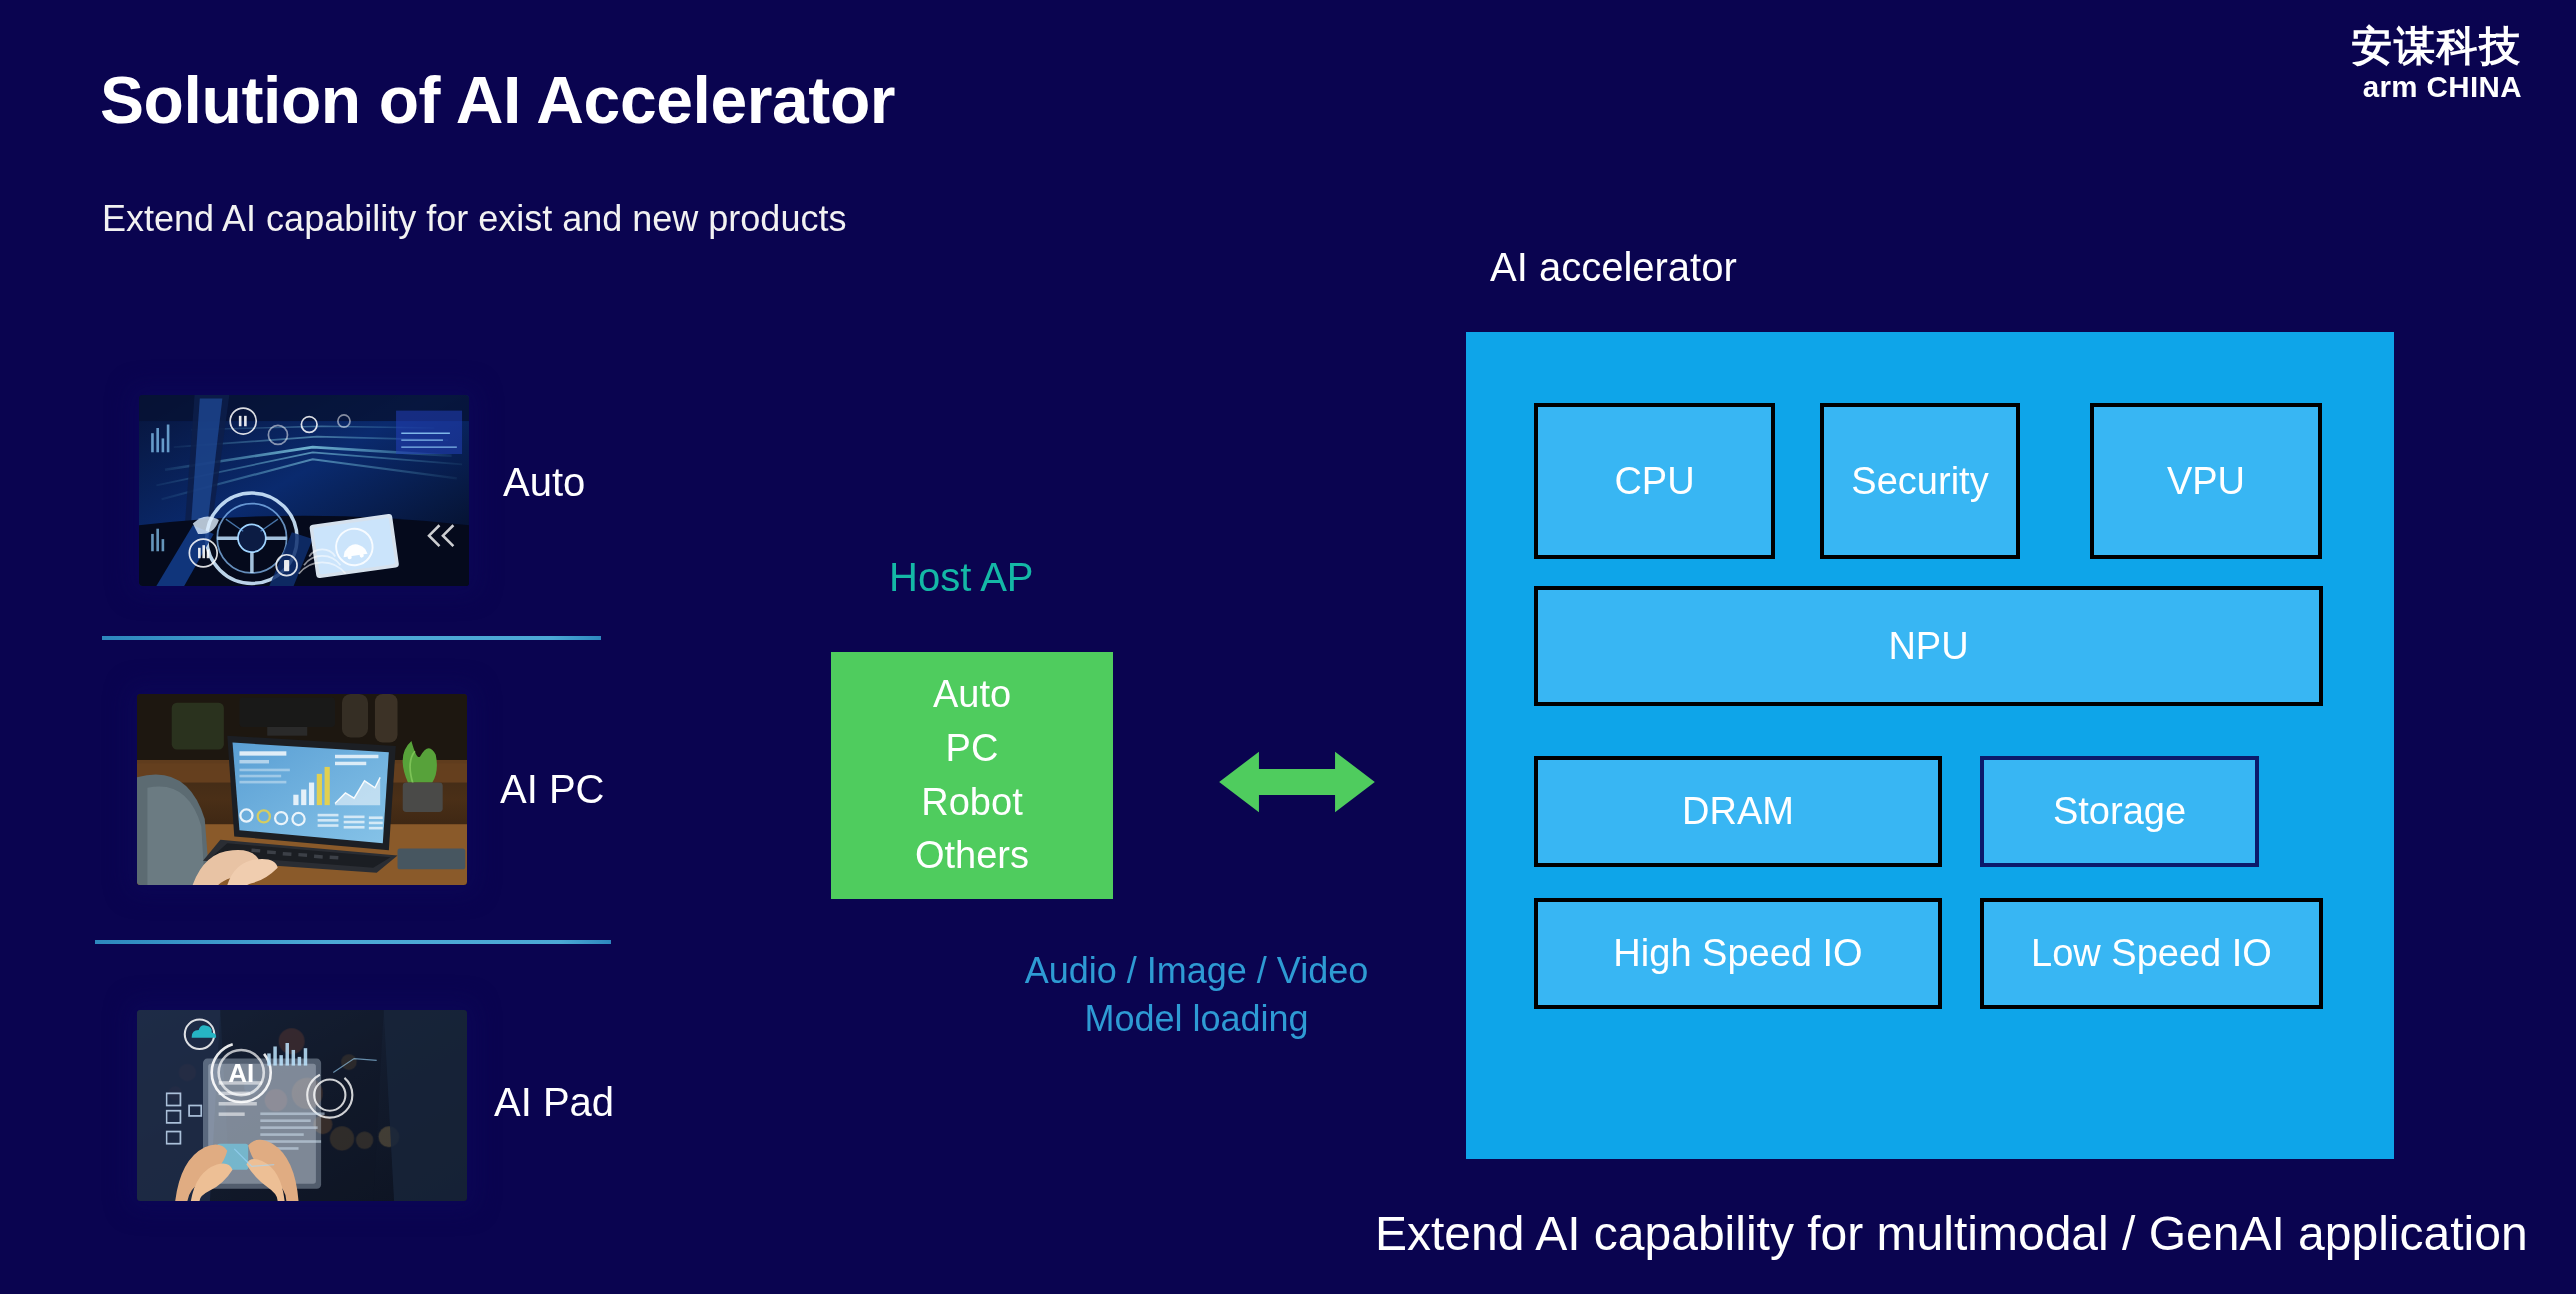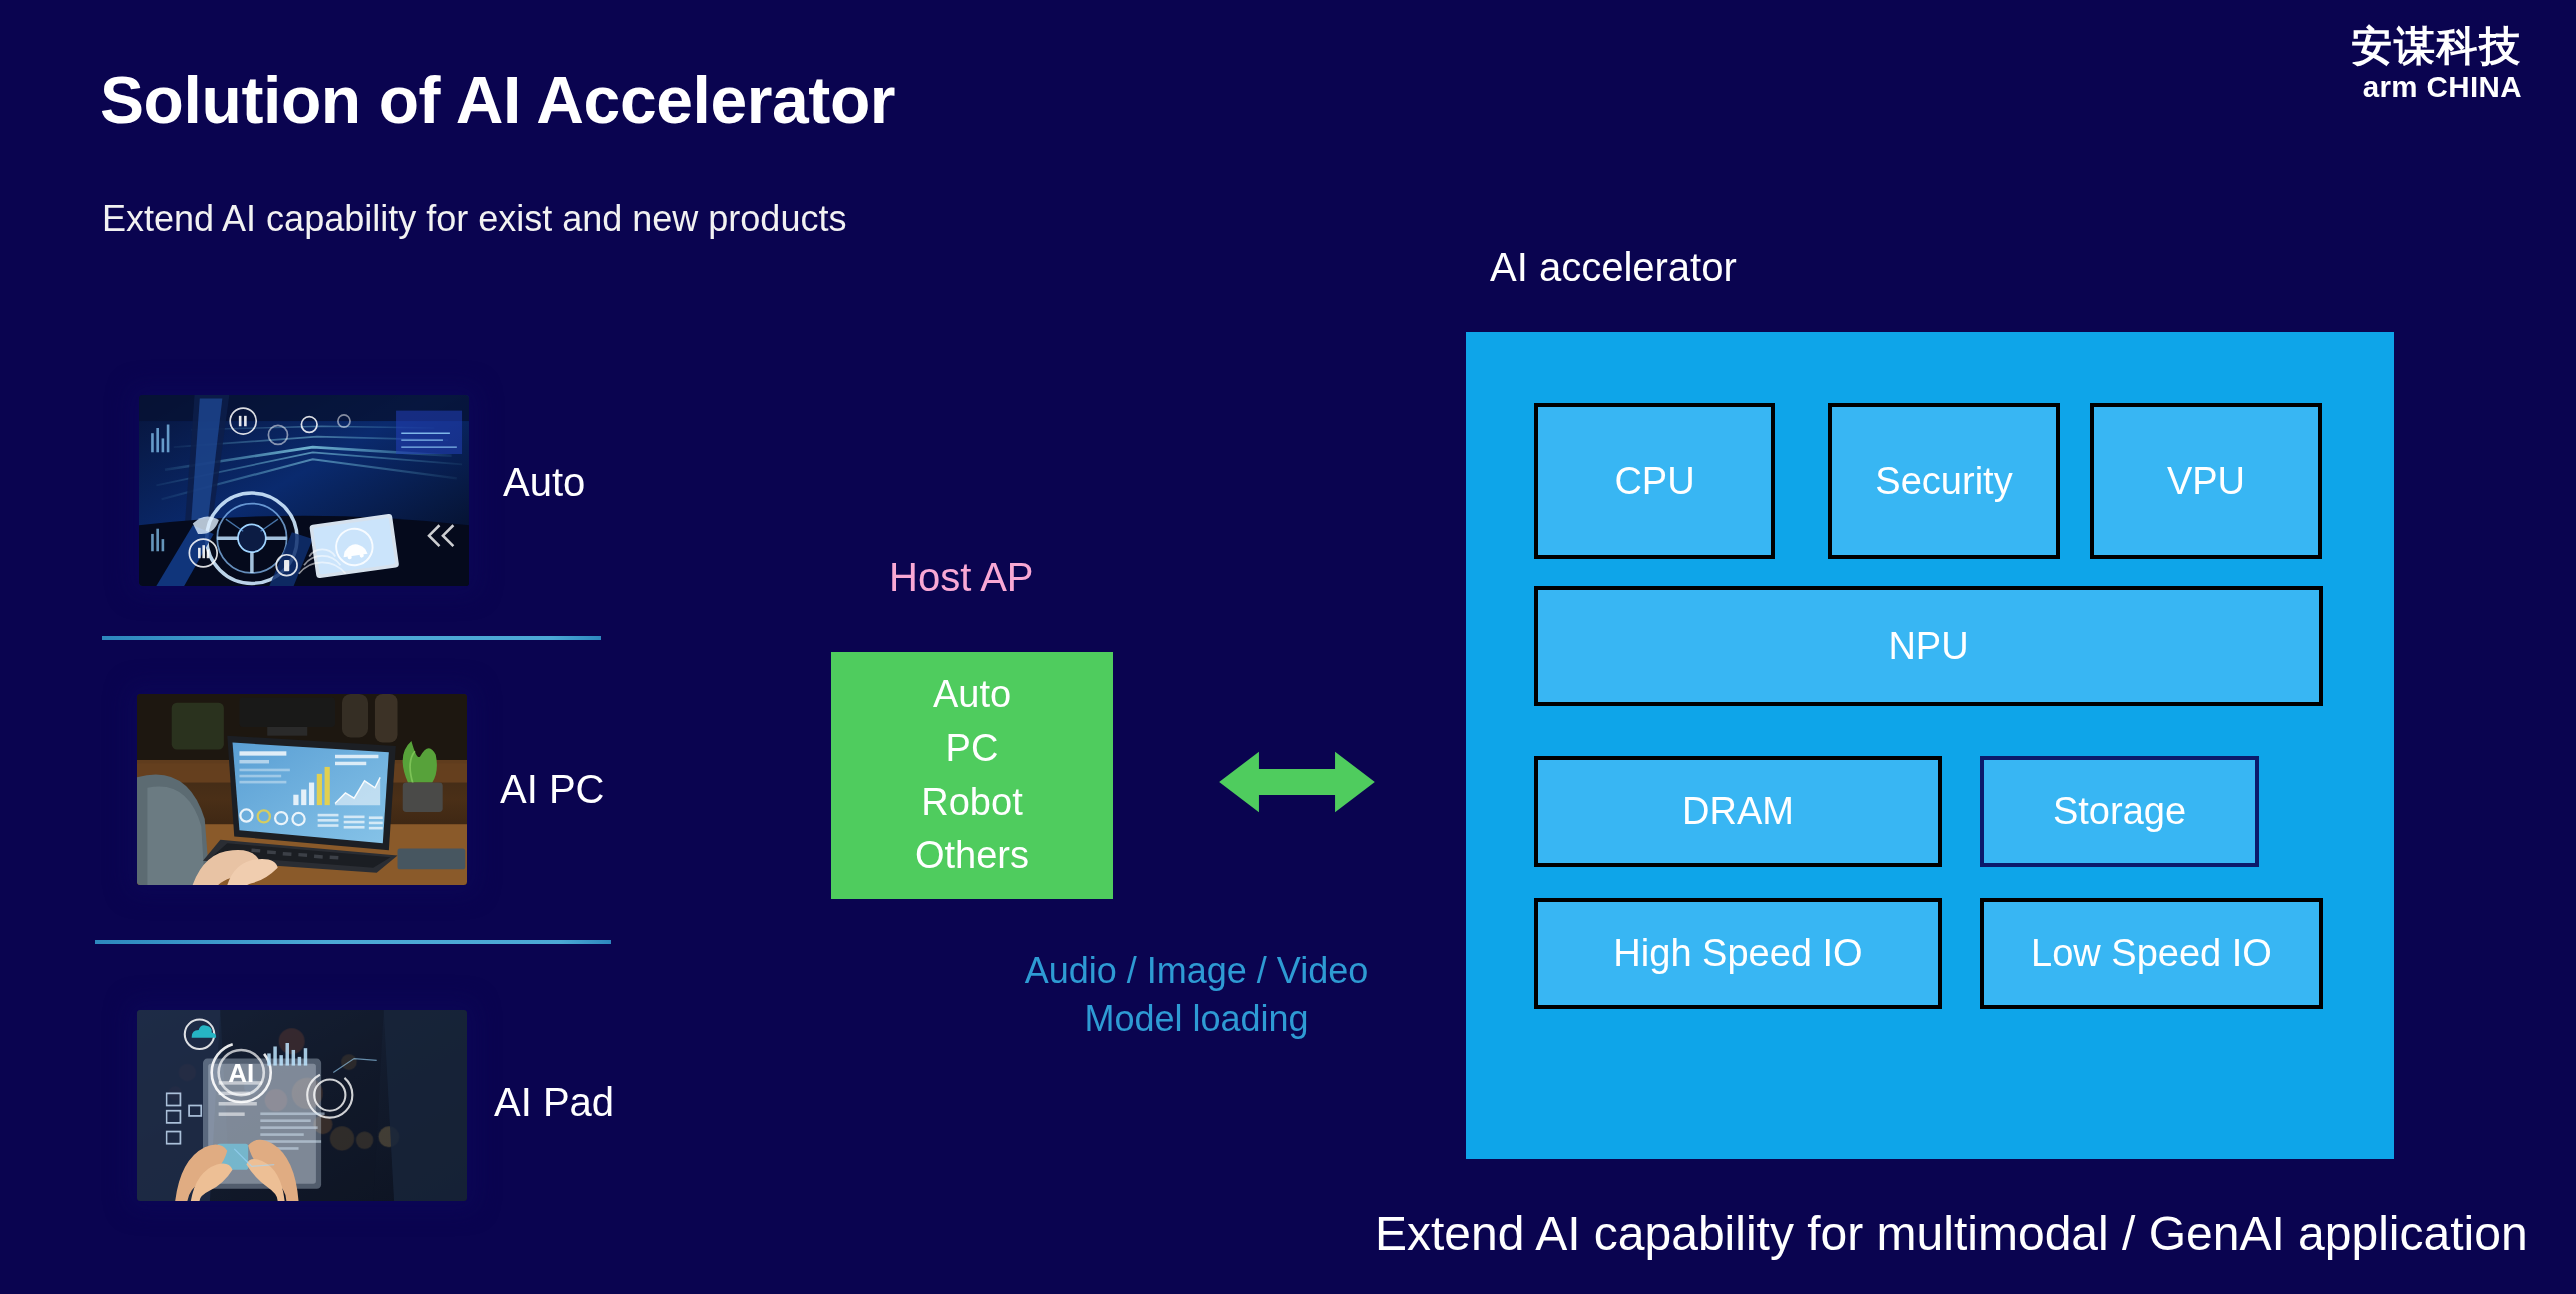--- a/index.html
+++ b/index.html
@@ -51,21 +51,21 @@
   }
   .divider {
     position: absolute; height: 3.5px;
     background: linear-gradient(90deg,#2f8fc4 0%, #4fb2dd 45%, #4fb2dd 90%, #2f8fc4 100%);
     opacity: .95;
   }
 
   
   #host-ap-label {
     position: absolute; left: 889px; top: 555px;
-    font-size: 40px; color: #f9a8d4; white-space: nowrap;
+    font-size: 40px; color: #14b8a6; white-space: nowrap;
   }
   #host-ap-box {
     position: absolute; left: 831px; top: 652px;
     width: 282px; height: 247px;
     background: #4fcc5e;
     display: flex; flex-direction: column;
     align-items: center; justify-content: center;
   }
   #host-ap-box .line {
     font-size: 38px; color: #ffffff; line-height: 1.42;
@@ -93,21 +93,21 @@
   .blk {
     position: absolute;
     background: #38b6f3;
     border: 4.3px solid #000000;
     display: flex; align-items: center; justify-content: center;
     color: #ffffff; font-size: 38px; white-space: nowrap;
   }
   .blk.navy-border { border-color: #0b1a6b; }
 
   .blk-cpu      { left: 68px;  top: 71px;  width: 241px; height: 156px; }
-  .blk-security { left: 362px; top: 71px;  width: 232px; height: 156px; }
+  .blk-security { left: 354px; top: 71px;  width: 200px; height: 156px; }
   .blk-vpu      { left: 624px; top: 71px;  width: 232px; height: 156px; }
   .blk-npu      { left: 68px;  top: 254px; width: 789px; height: 120px; }
   .blk-dram     { left: 68px;  top: 424px; width: 408px; height: 111px; }
   .blk-storage  { left: 514px; top: 424px; width: 279px; height: 111px; }
   .blk-hsio     { left: 68px;  top: 566px; width: 408px; height: 111px; }
   .blk-lsio     { left: 514px; top: 566px; width: 343px; height: 111px; }
 
   
   #bottom-caption {
     position: absolute; left: 1375px; top: 1206px;

